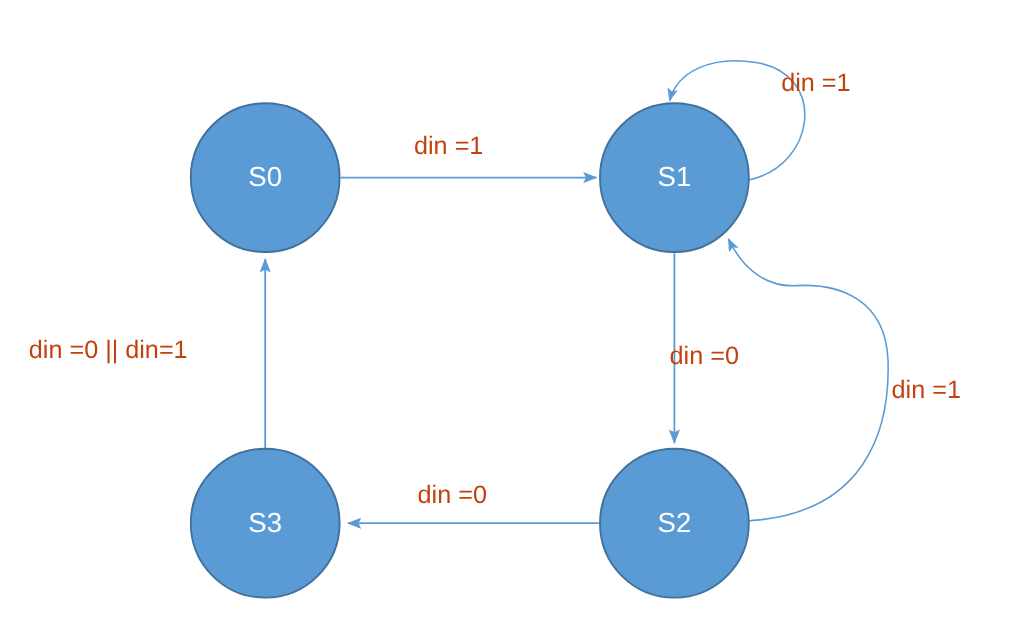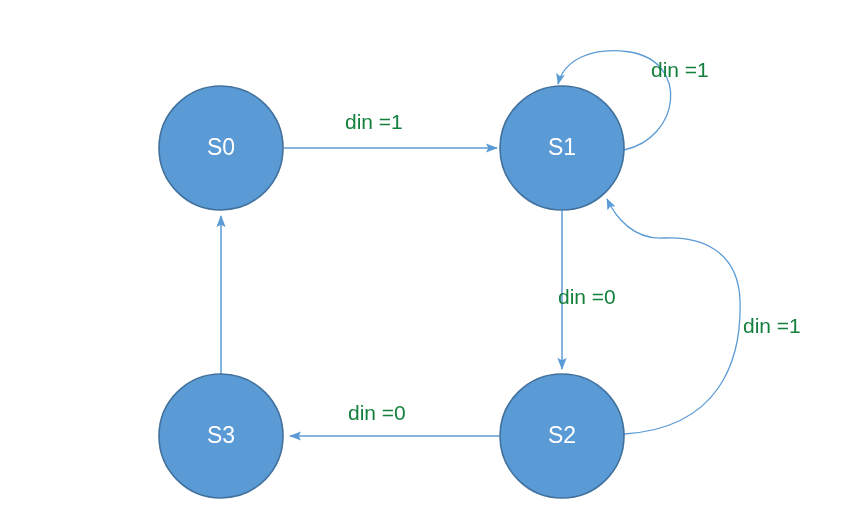--- a/index.html
+++ b/index.html
@@ -41,21 +41,21 @@
   }
   .edge-curve {
     stroke: #5B9BD5;
     stroke-width: 1.3;
     fill: none;
   }
   .edge-label {
     position: absolute;
     font-family: "Liberation Sans", sans-serif;
     font-size: 21px;
-    color: #15803d;
+    color: #c2410c;
     white-space: nowrap;
     line-height: 1;
   }
 </style>
 </head>
 <body>
 
 <div id="canvas">
 
   <svg class="diagram" viewBox="0 0 860 516">
@@ -104,14 +104,15 @@
   <div class="edge-label" style="left:345px; top:111px;">din =1</div>
 
   <div class="edge-label" style="left:651px; top:59px;">din =1</div>
 
   <div class="edge-label" style="left:558px; top:286px;">din =0</div>
 
   <div class="edge-label" style="left:348px; top:402px;">din =0</div>
 
   <div class="edge-label" style="left:743px; top:315px;">din =1</div>
 
+  <div class="edge-label" style="left:24px; top:281px;">din =0 || din=1</div>
 
 </div>
 
 </body></html>

